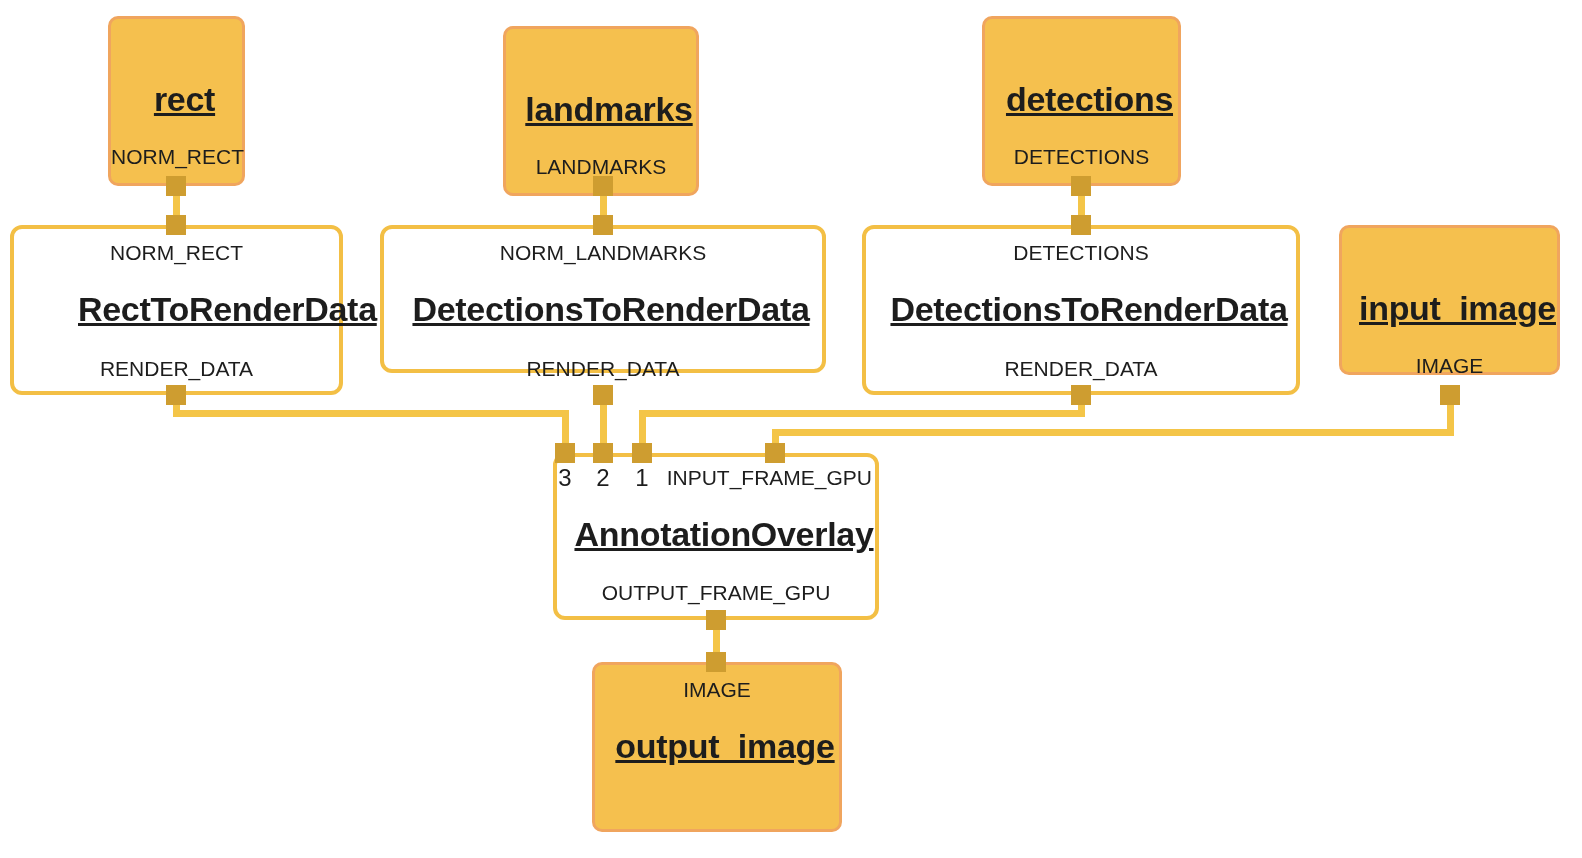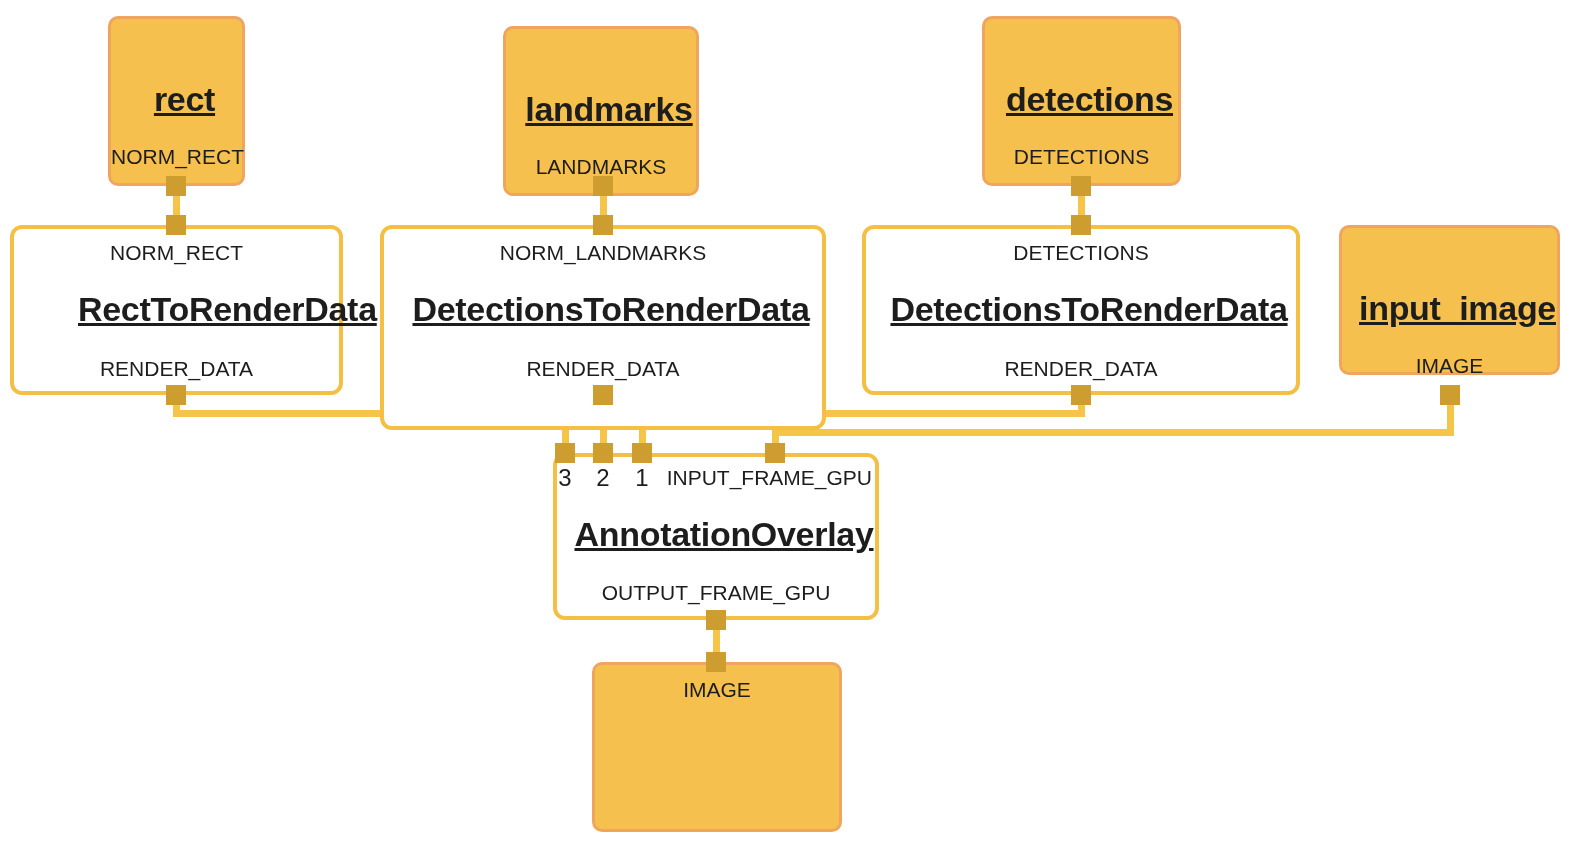--- a/index.html
+++ b/index.html
@@ -71,21 +71,21 @@
     <div class="node-title" style="top:58px;">detections</div>
     <div class="port-label" style="top:125px;">DETECTIONS</div>
   </div>
 
   <div class="node calc" style="left:10px;top:225px;width:333px;height:170px;">
     <div class="port-label" style="top:11px;">NORM_RECT</div>
     <div class="node-title" style="top:58px;margin-left:48px;">RectToRenderData</div>
     <div class="port-label" style="top:127px;">RENDER_DATA</div>
   </div>
 
-  <div class="node calc" style="left:380px;top:225px;width:446px;height:205px;">
+  <div class="node calc" style="left:380px;top:225px;width:446px;height:148px;">
     <div class="port-label" style="top:11px;">NORM_LANDMARKS</div>
     <div class="node-title" style="top:58px;">DetectionsToRenderData</div>
     <div class="port-label" style="top:127px;">RENDER_DATA</div>
   </div>
 
   <div class="node calc" style="left:862px;top:225px;width:438px;height:170px;">
     <div class="port-label" style="top:11px;">DETECTIONS</div>
     <div class="node-title" style="top:58px;">DetectionsToRenderData</div>
     <div class="port-label" style="top:127px;">RENDER_DATA</div>
   </div>
@@ -99,20 +99,21 @@
     <div class="ao-num" style="left:-4px;">3</div>
     <div class="ao-num" style="left:34px;">2</div>
     <div class="ao-num" style="left:73px;">1</div>
     <div class="port-label" style="top:8px;left:auto;right:3px;text-align:right;">INPUT_FRAME_GPU</div>
     <div class="node-title" style="top:55px;">AnnotationOverlay</div>
     <div class="port-label" style="top:123px;">OUTPUT_FRAME_GPU</div>
   </div>
 
   <div class="node gen" style="left:592px;top:662px;width:250px;height:170px;">
     <div class="port-label" style="top:12px;">IMAGE</div>
+    <div class="node-title" style="top:59px;">output_image</div>
   </div>
 
   <div class="pin" style="left:166px;top:176px;"></div>
   <div class="pin" style="left:593px;top:176px;"></div>
   <div class="pin" style="left:1071px;top:176px;"></div>
 
   <div class="pin" style="left:166px;top:215px;"></div>
   <div class="pin" style="left:593px;top:215px;"></div>
   <div class="pin" style="left:1071px;top:215px;"></div>
 

